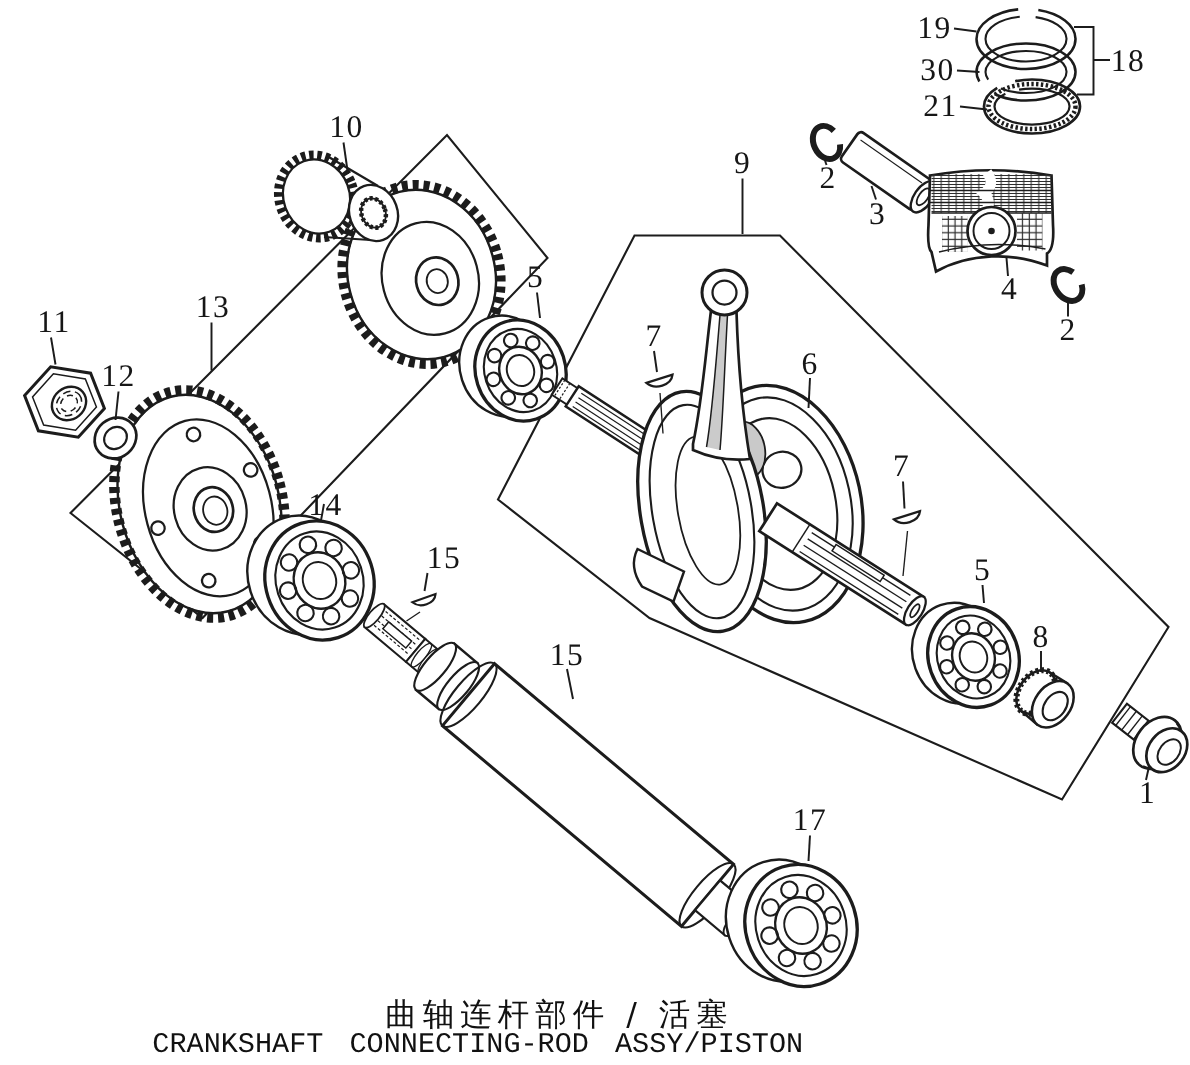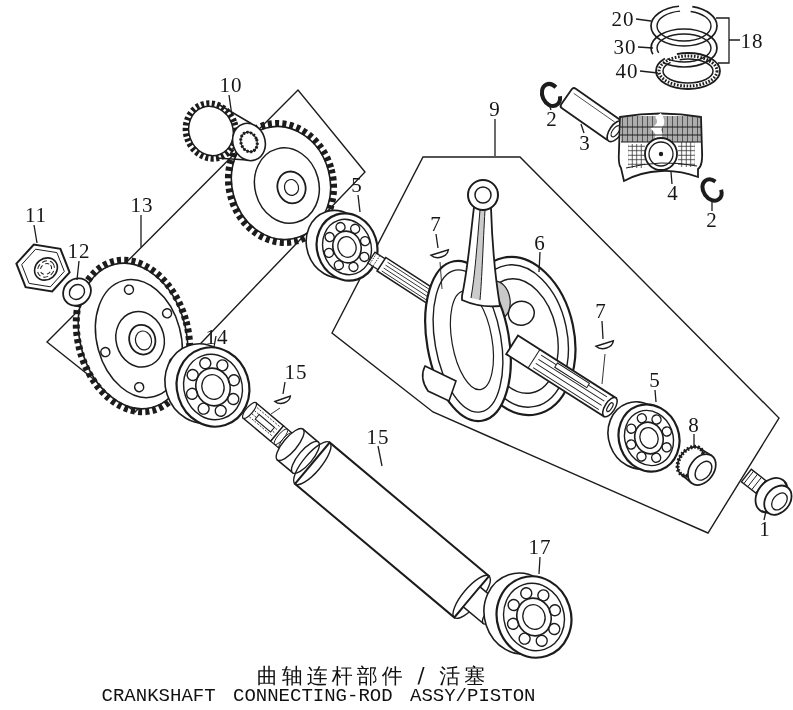--- a/index.html
+++ b/index.html
@@ -331,23 +331,23 @@
   <line x1="694" y1="434" x2="694" y2="448"></line>
   <line x1="216" y1="336" x2="214" y2="347"></line>
   <line x1="285" y1="382" x2="283" y2="394"></line>
   <line x1="280" y1="408" x2="271" y2="414" stroke-width="0.9"></line>
   <line x1="378" y1="446" x2="382" y2="466"></line>
   <line x1="764" y1="520" x2="766" y2="511"></line>
   <line x1="540" y1="557" x2="539" y2="574"></line>
 </g>
 </svg>
 
-<div class="callout" style="left:623px;top:19px">20</div>
+<div class="callout" style="left:623px;top:19px">19</div>
 <div class="callout" style="left:625px;top:47px">30</div>
-<div class="callout" style="left:627px;top:71px">40</div>
+<div class="callout" style="left:627px;top:71px">21</div>
 <div class="callout" style="left:752px;top:41px">18</div>
 <div class="callout" style="left:552px;top:119px">2</div>
 <div class="callout" style="left:585px;top:143px">3</div>
 <div class="callout" style="left:495px;top:109px">9</div>
 <div class="callout" style="left:673px;top:193px">4</div>
 <div class="callout" style="left:712px;top:220px">2</div>
 <div class="callout" style="left:231px;top:85px">10</div>
 <div class="callout" style="left:357px;top:185px">5</div>
 <div class="callout" style="left:142px;top:205px">13</div>
 <div class="callout" style="left:36px;top:215px">11</div>

